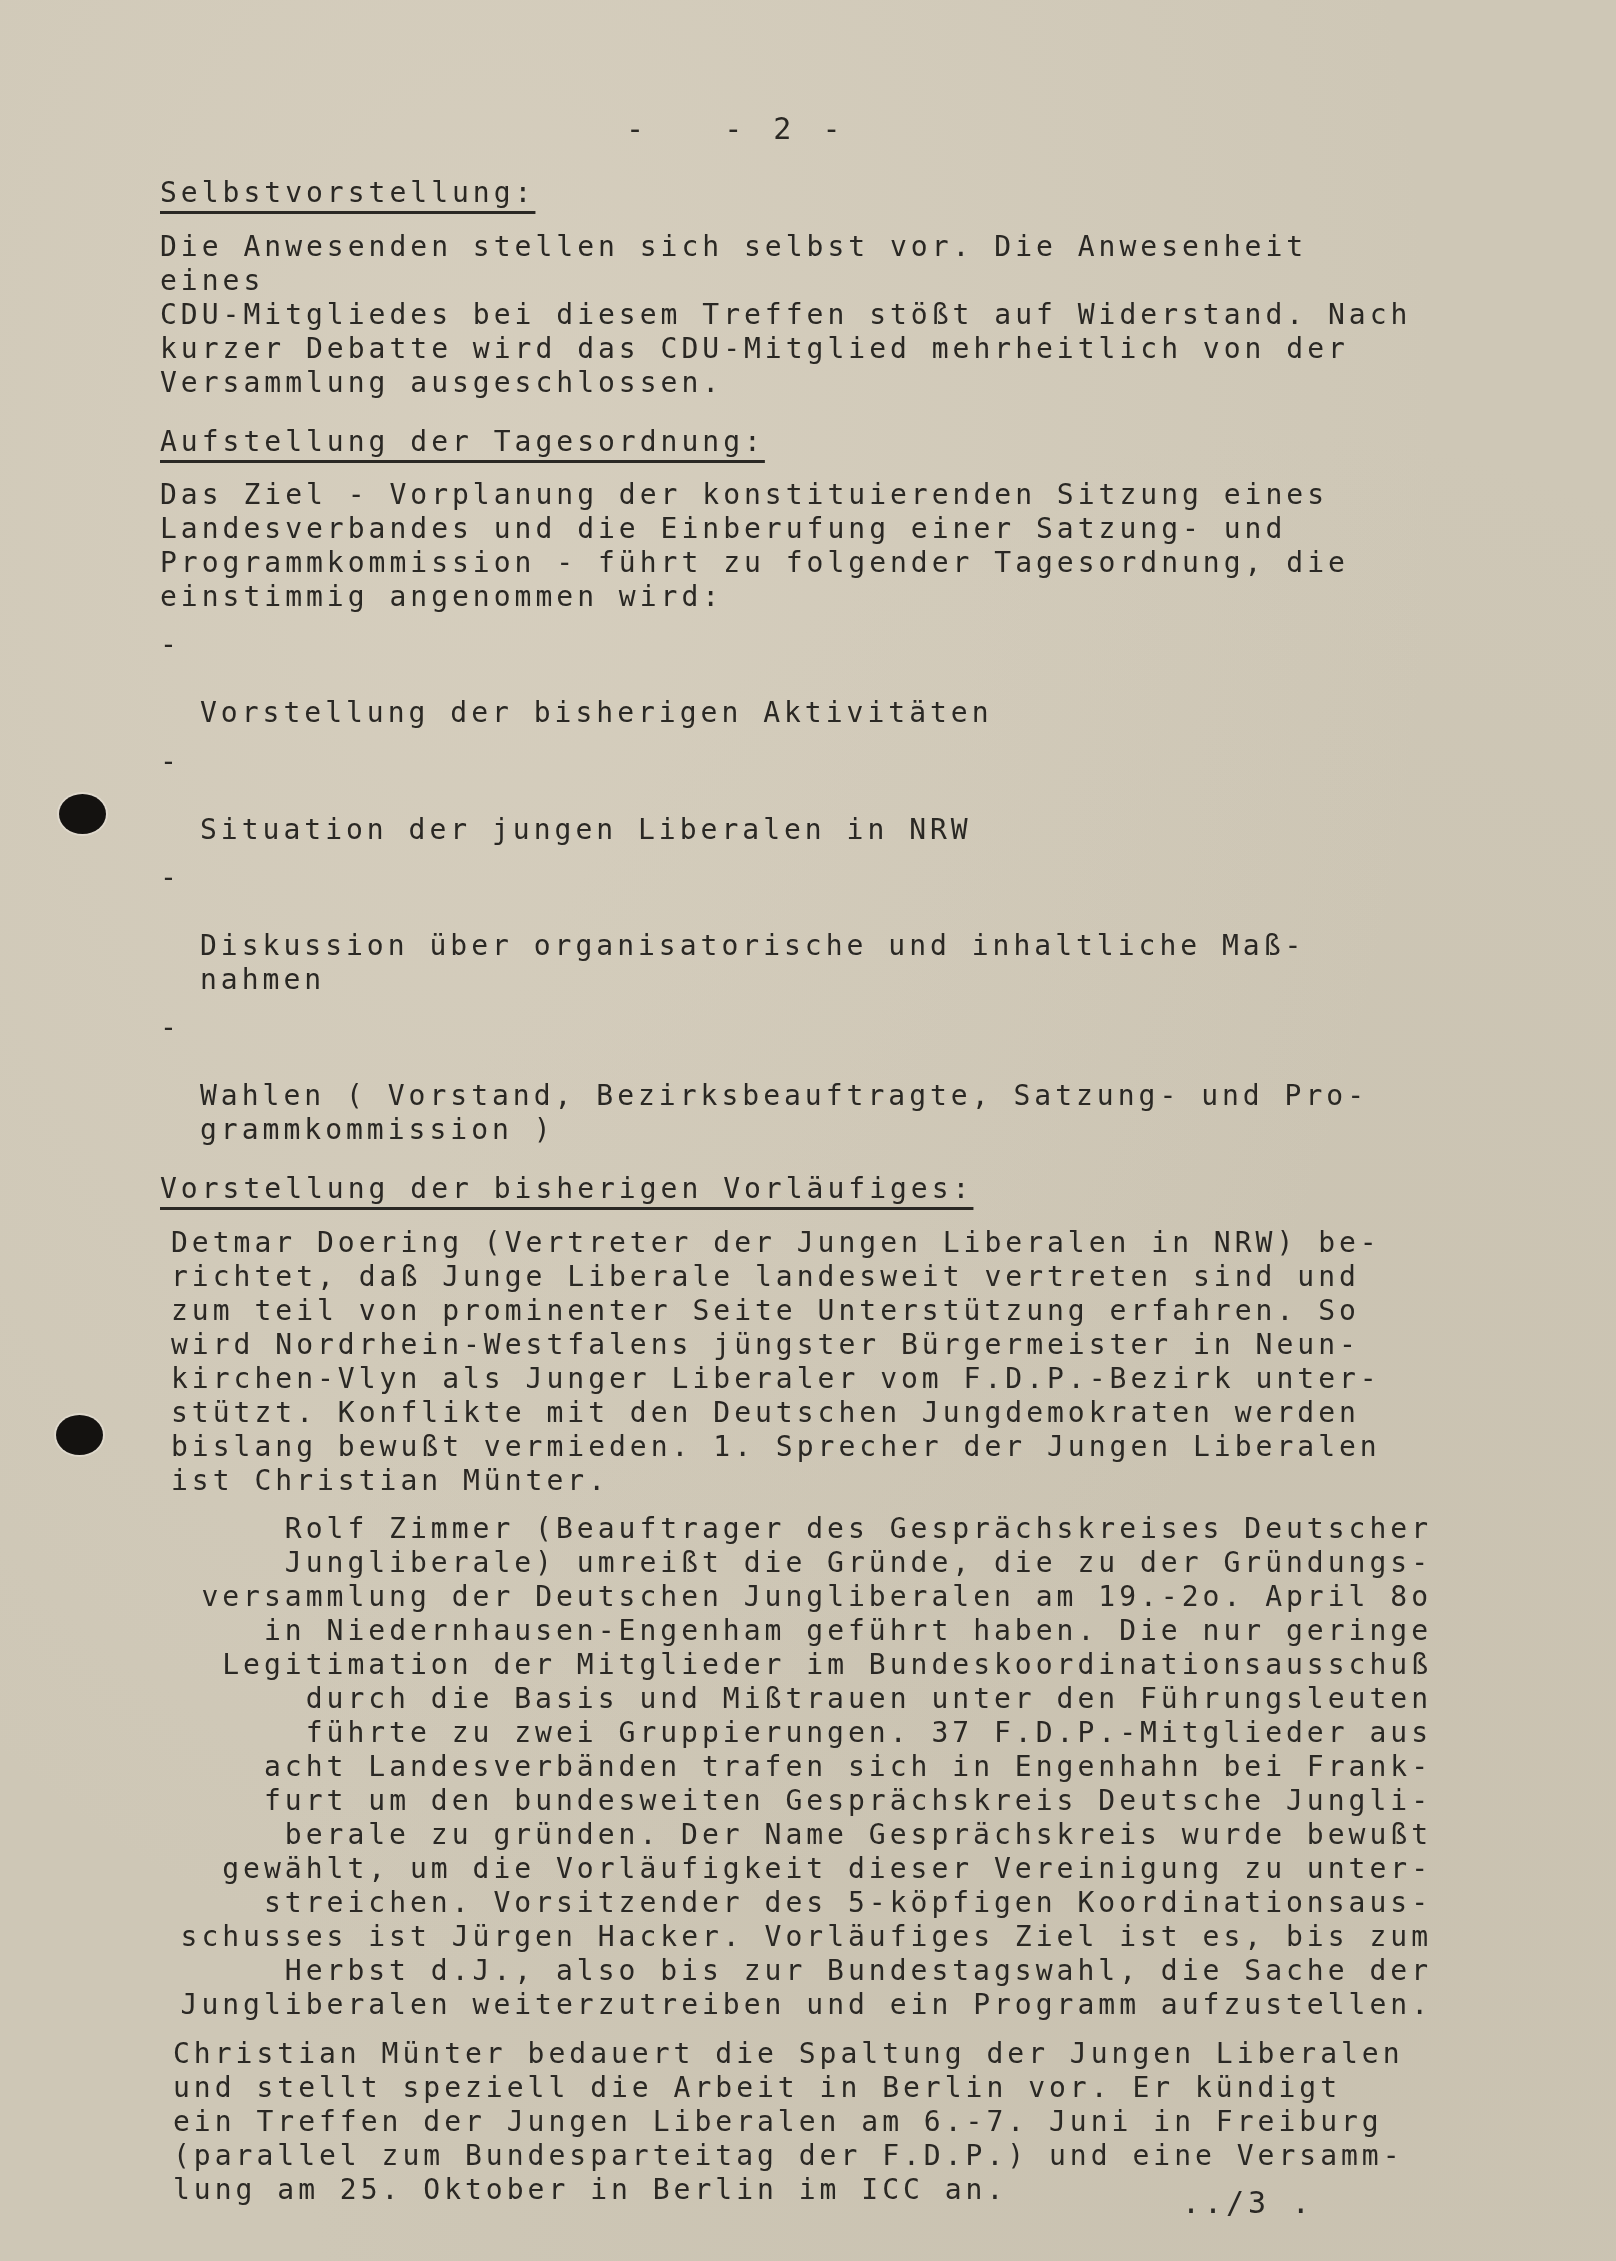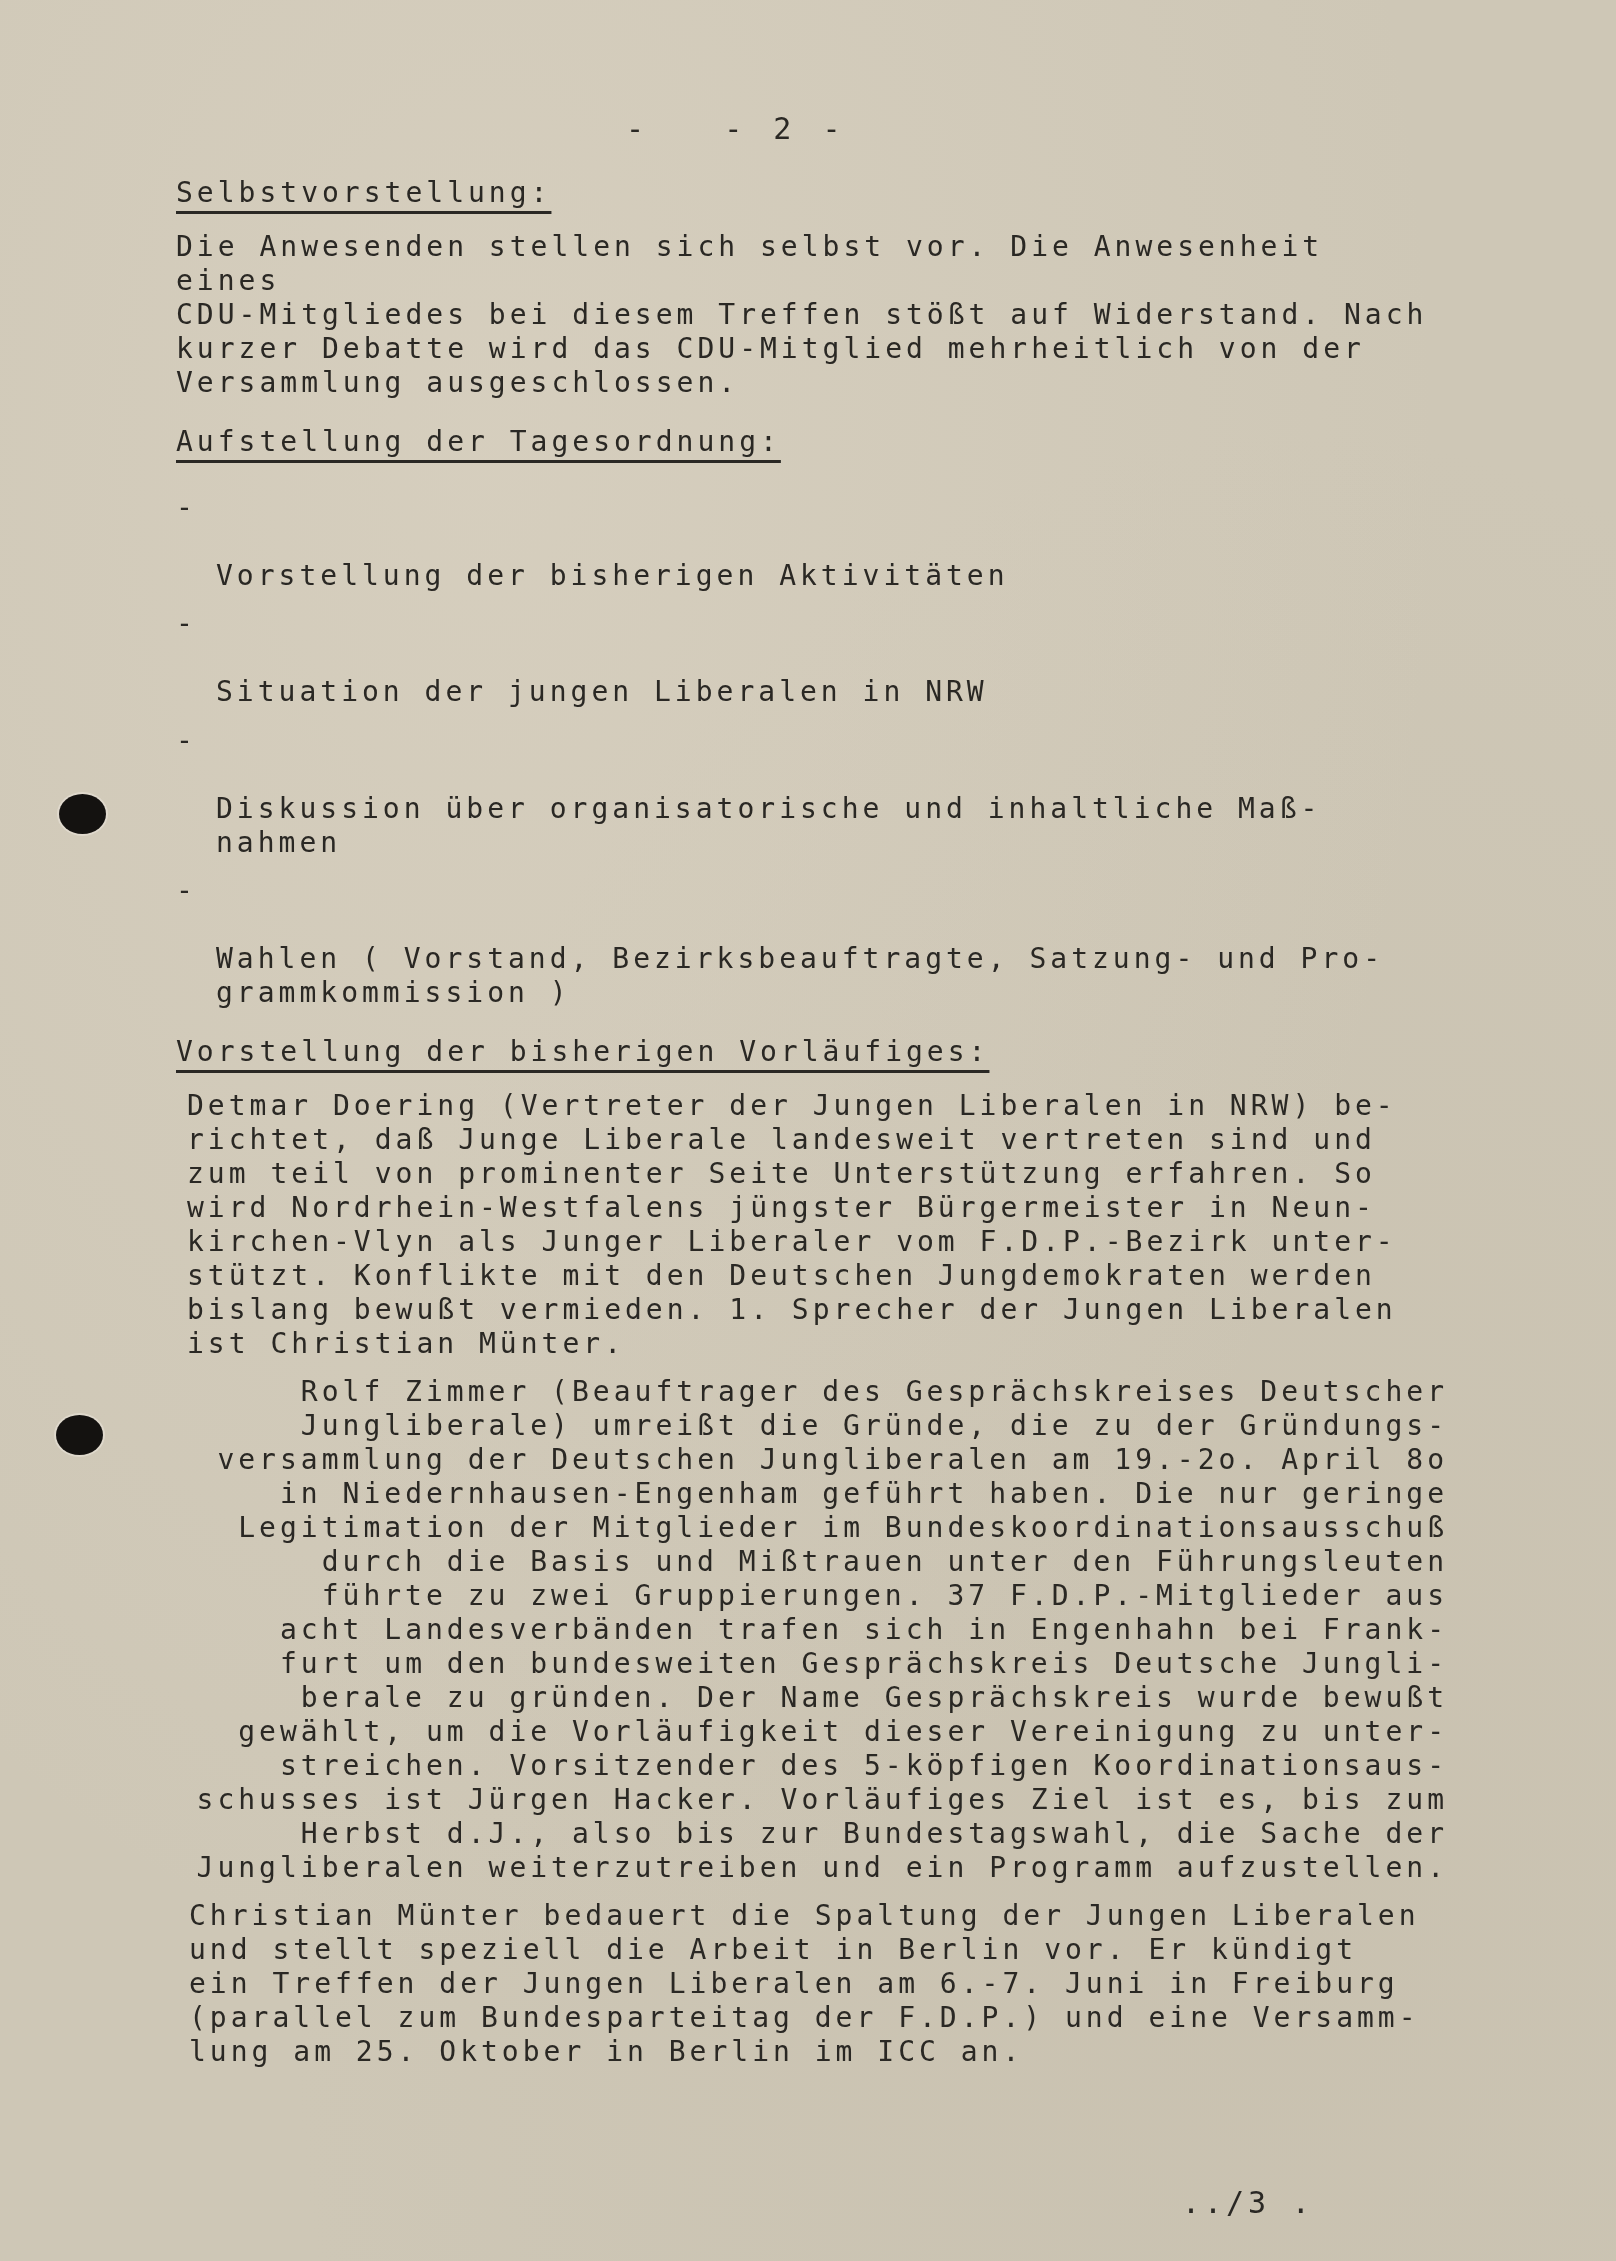--- a/index.html
+++ b/index.html
@@ -34,21 +34,21 @@
     .pagenum {
       position: absolute;
       top: 111px;
       left: 626px;
       font-size: 30px;
       letter-spacing: 6.5px;
       white-space: pre;
     }
     .content {
       position: absolute;
-      left: 176px;
+      left: 160px;
       top: 176px;
       width: 1272px;
       font-size: 28px;
       line-height: 34px;
       letter-spacing: 4px;
     }
     .heading {
       display: inline-block;
       text-decoration: underline;
       text-decoration-thickness: 3.3px;
@@ -94,20 +94,24 @@
     <div class="section s-selbst">
       <div class="heading">Selbstvorstellung:</div>
       <p class="para">Die Anwesenden stellen sich selbst vor. Die Anwesenheit eines
 CDU-Mitgliedes bei diesem Treffen stößt auf Widerstand. Nach
 kurzer Debatte wird das CDU-Mitglied mehrheitlich von der
 Versammlung ausgeschlossen.</p>
     </div>
 
     <div class="section s-tages">
       <div class="heading">Aufstellung der Tagesordnung:</div>
+      <p class="para">Das Ziel - Vorplanung der konstituierenden Sitzung eines
+Landesverbandes und die Einberufung einer Satzung- und
+Programmkommission - führt zu folgender Tagesordnung, die
+einstimmig angenommen wird:</p>
       <ul class="agenda">
         <li>
           <span class="dash">-</span>
           <span>Vorstellung der bisherigen Aktivitäten</span>
         </li>
         <li>
           <span class="dash">-</span>
           <span>Situation der jungen Liberalen in NRW</span>
         </li>
         <li>

